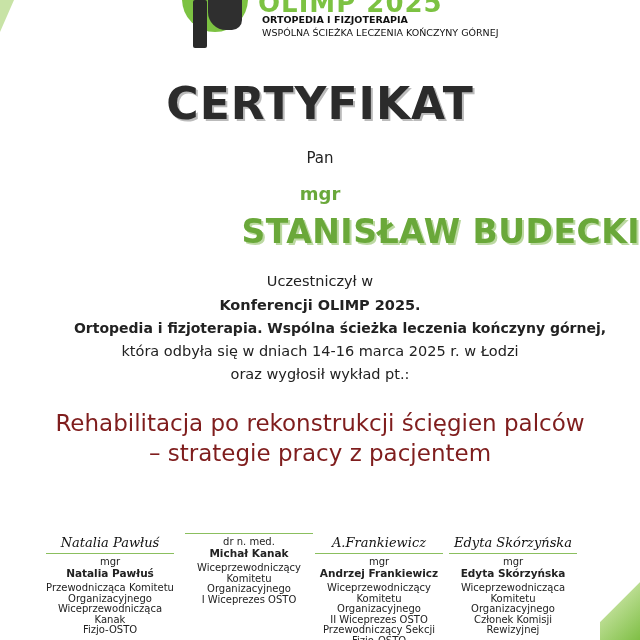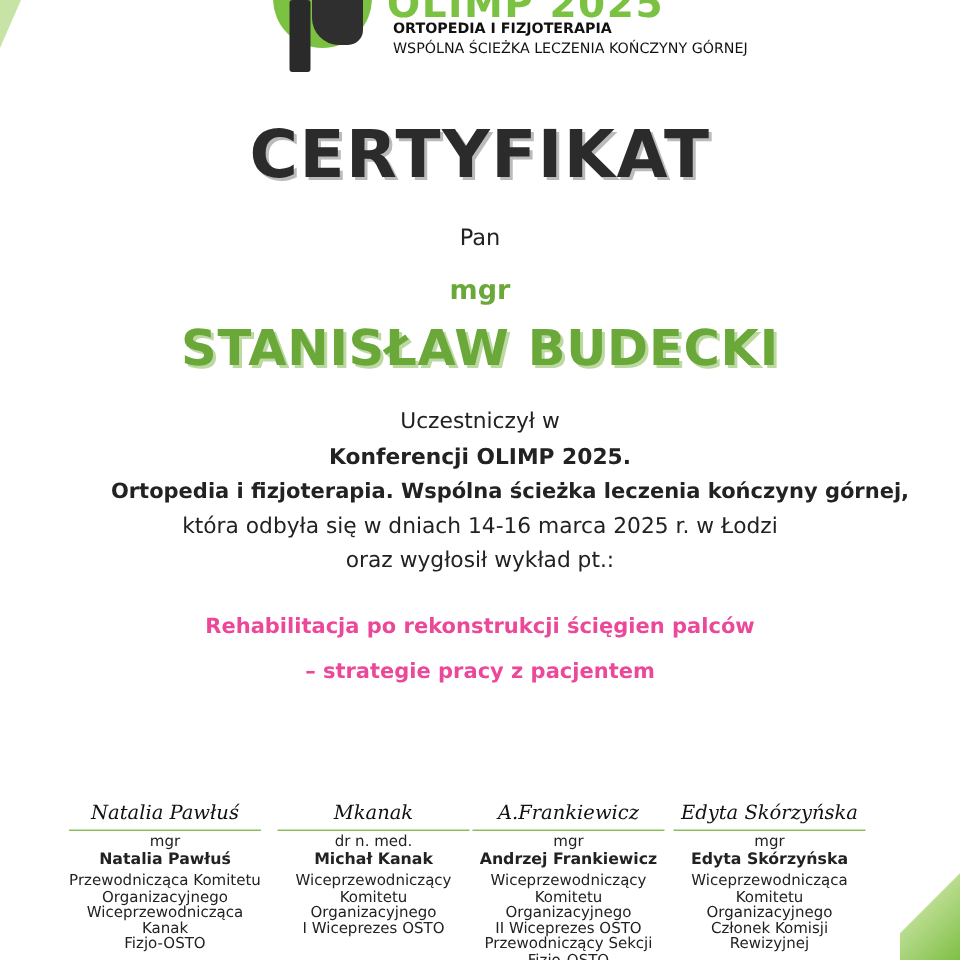--- a/index.html
+++ b/index.html
@@ -10,28 +10,28 @@
     .logo-circle { left:182px; top:-34px; width:66px; height:66px; border-radius:50%; background:#7cc242; }
     .logo-bone { left:193px; top:0; width:14px; height:48px; background:#2a2a2a; border-radius:2px; }
     .logo-shape { left:208px; top:0; width:34px; height:30px; background:#2f2f2f; border-radius:0 0 10px 18px; }
     .logo-title { left:258px; top:-12px; font-size:26px; font-weight:bold; color:#7cc242; letter-spacing:1px; }
     .logo-sub1 { left:262px; top:14px; font-size:9.5px; font-weight:bold; color:#111; }
     .logo-sub2 { left:262px; top:27px; font-size:9.5px; color:#111; }
     .center { left:0; width:640px; text-align:center; }
     .cert { top:78px; font-size:44px; font-weight:bold; color:#2b2b2b; letter-spacing:1px; text-shadow:2px 2px 0 #bbb; }
     .pan { top:149px; font-size:15px; }
     .mgr { top:183px; font-size:18px; font-weight:bold; color:#6aa83a; }
-    .name { top:212px; font-size:33px; font-weight:bold; color:#6aa83a; letter-spacing:0.5px; text-shadow:2px 2px 0 #bcd9a2; }
+    .name { top:212px; font-size:33px; font-weight:bold; color:#6aa83a; letter-spacing:0.5px; text-shadow:2px 2px 0 #bcd9a2;text-align:right; }
     .body-line { font-size:14.5px; }
     .b1 { top:273px; }
     .b2 { top:297px; font-weight:bold; }
     .b3 { top:320px; font-weight:bold; left:0; width:640px; font-size:14px;margin-left:20px; }
     .b4 { top:343px; }
     .b5 { top:366px; }
-    .talk { font-size:14px; font-weight:bold; color:#ec4899; }
+    .talk { font-size:23px; font-weight:normal; color:#7f1d1d; }
     .t1 { top:410px; }
     .t2 { top:440px; }
     .sig { width:130px; text-align:center; }
     .sig-line { width:128px; height:1px; background:#8bbf5e; margin:0 auto; }
     .sig-hand { font-family:"DejaVu Serif", serif; font-style:italic; font-size:13px; height:20px; line-height:20px; color:#111; }
     .sig-title { font-size:10px; margin-top:2px; }
     .sig-name { font-size:10.5px; font-weight:bold; }
     .sig-role { font-size:10px; line-height:10.5px; margin-top:4px; color:#222; }
   </style>
 </head>
@@ -70,21 +70,20 @@
   <div class="sig-name">Natalia Pawłuś</div>
   <div class="sig-role">
     <div>Przewodnicząca Komitetu</div>
     <div>Organizacyjnego</div>
     <div>Wiceprzewodnicząca Kanak</div>
     <div>Fizjo-OSTO</div>
   </div>
 </div>
 
 <div class="abs sig" style="left:184px; top:533px;">
-  <div class="sig-hand">Mkanak</div>
   <div class="sig-line"></div>
   <div class="sig-title">dr n. med.</div>
   <div class="sig-name">Michał Kanak</div>
   <div class="sig-role">
     <div>Wiceprzewodniczący</div>
     <div>Komitetu Organizacyjnego</div>
     <div>I Wiceprezes OSTO</div>
   </div>
 </div>
 

